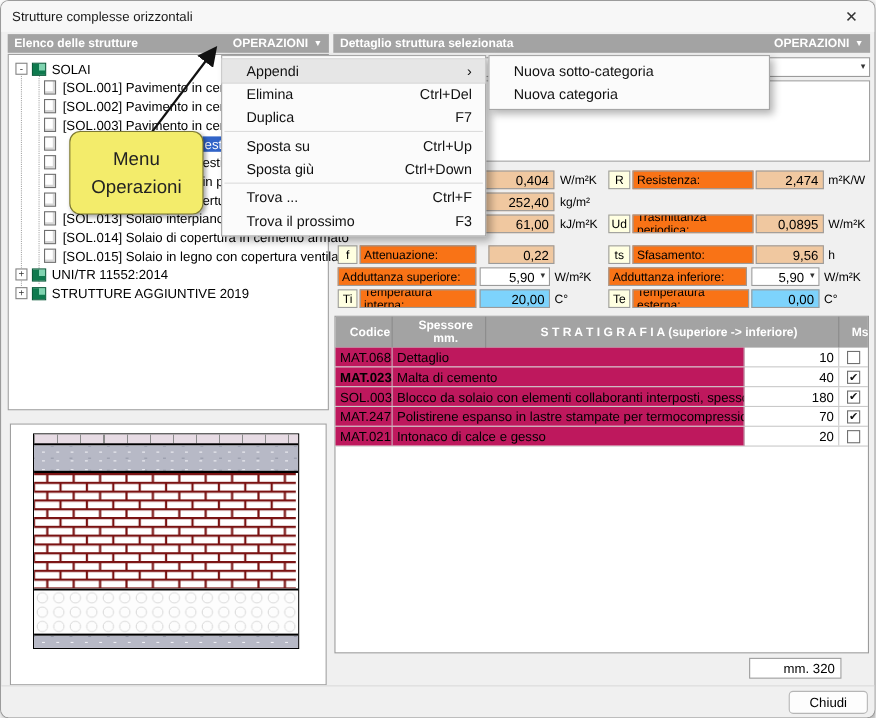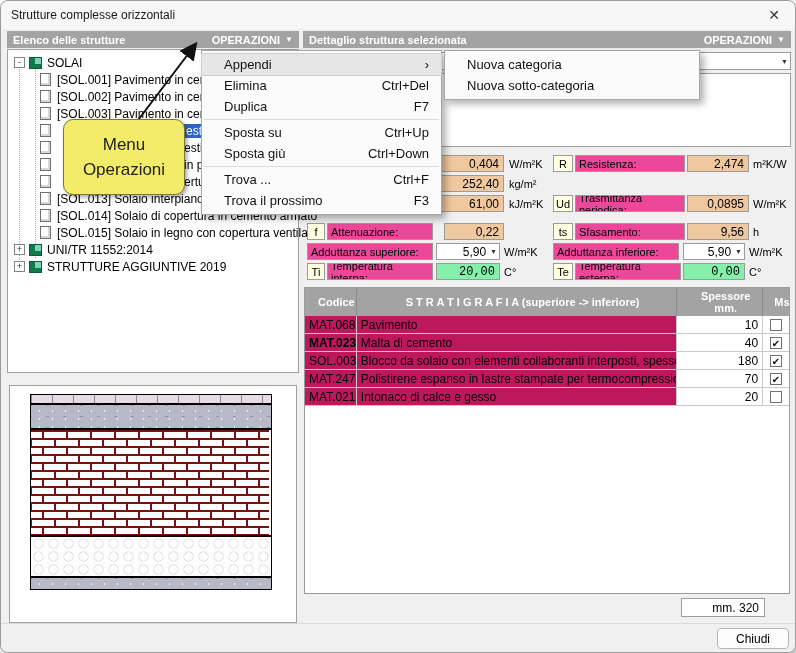--- a/index.html
+++ b/index.html
@@ -40,24 +40,24 @@
      background-size:13px 8px,17px 11px;background-position:2px 2px,8px 6px;}
   .layer-malta{height:23px;border-bottom:2px solid #000;}
   .layer-brick{height:105px;border-bottom:2px solid #000;line-height:0;}
   .layer-poli{height:39px;background:#fdfdfd;border-bottom:2px solid #000;
      background-image:radial-gradient(circle,transparent 4px,#dcdcdc 4.5px,transparent 5.6px);
      background-size:15px 13px;}
   .layer-into{height:11px;}
   
   .cell{position:absolute;height:17px;box-sizing:border-box;border:1px solid #9b9b9b;display:flex;
         align-items:center;font-size:11px;color:#000;background:#fff;overflow:hidden;}
-  .lbl{background:#ec4899;padding:0 3px;}
+  .lbl{background:#f97316;padding:0 3px;}
   .pfx{background:#ffffe1;justify-content:center;}
   .val{background:#f0c8a0;justify-content:flex-end;padding:0 4px;font-size:12px;}
-  .valw{background:#86efac;justify-content:flex-end;padding:0 4px;font-size:12px;font-family:Liberation Mono, monospace;}
+  .valw{background:#7dd3fc;justify-content:flex-end;padding:0 4px;font-size:12px;}
   .unit{position:absolute;height:17px;display:flex;align-items:center;font-size:11px;color:#000;}
   .combo{background:#fff;justify-content:flex-end;padding:0 2px 0 4px;font-size:12px;gap:4px;}
   .combo .dd{font-size:7px;color:#333;}
   
   .ttable{position:absolute;background:#fff;border:1px solid #9b9b9b;box-sizing:border-box;}
   .thead{display:flex;height:28px;background:#a3a3a3;}
   .th{color:#fff;font-weight:bold;font-size:11px;display:flex;align-items:center;justify-content:center;
       border-right:1px solid #8b8b8b;box-sizing:border-box;text-align:center;padding-left:12px;}
   .trowt{display:flex;height:17px;border-bottom:1px solid #c9c9c9;}
   .td{font-size:12px;display:flex;align-items:center;padding:0 4px;border-right:1px solid #c9c9c9;
@@ -243,28 +243,28 @@
   <div class="cell valw" style="left:435px;top:262px;width:64px;">20,00</div>
   <div class="unit" style="left:503px;top:262px;">C°</div>
   <div class="cell pfx" style="left:552px;top:262px;width:20px;">Te</div>
   <div class="cell lbl" style="left:574px;top:262px;width:106px;">Temperatura esterna:</div>
   <div class="cell valw" style="left:682px;top:262px;width:62px;">0,00</div>
   <div class="unit" style="left:748px;top:262px;">C°</div>
 
   <div class="ttable" style="left:303px;top:286px;width:486px;height:307px;">
     <div class="thead">
       <div class="th" style="width:52px;">Codice</div>
+      <div class="th" style="width:86px;">Spessore mm.</div>
       <div class="th" style="width:322px;">S T R A T I G R A F I A  (superiore -&gt; inferiore)</div>
-      <div class="th" style="width:86px;">Spessore mm.</div>
       <div class="th" style="width:26px;border-right:none;">Ms</div>
     </div>
     <div id="tbody">
         <div class="trowt">
           <div class="td y" style="width: 52px;">MAT.068</div>
-          <div class="td y" style="width: 322px;">Pavimento</div>
+          <div class="td y" style="width: 322px;">Dettaglio</div>
           <div class="td num" style="width: 86px;">10</div>
           <div class="td ck" style="width: 26px; border-right: none;">
             <span class="cb"></span>
           </div>
         </div>
         <div class="trowt">
           <div class="td y" style="width: 52px; font-weight: bold;">MAT.023</div>
           <div class="td y" style="width: 322px;">Malta di cemento</div>
           <div class="td num" style="width: 86px;">40</div>
           <div class="td ck" style="width: 26px; border-right: none;">
@@ -345,22 +345,22 @@
         <span class="sc">Ctrl+F</span>
       </div>
       <div class="mitem">
         <span>Trova il prossimo</span>
         <span class="sc">F3</span>
       </div>
     </div>
 
   <div class="menu submenu" id="submenu" style="left:443px;top:49px;width:256px;">
       <div class="mitem">
+        <span>Nuova sotto-categoria</span>
+        <span class="sc"></span>
+      </div>
+      <div class="mitem">
         <span>Nuova categoria</span>
         <span class="sc"></span>
       </div>
-      <div class="mitem">
-        <span>Nuova sotto-categoria</span>
-        <span class="sc"></span>
-      </div>
     </div>
 
 </div>
 
 </body></html>

